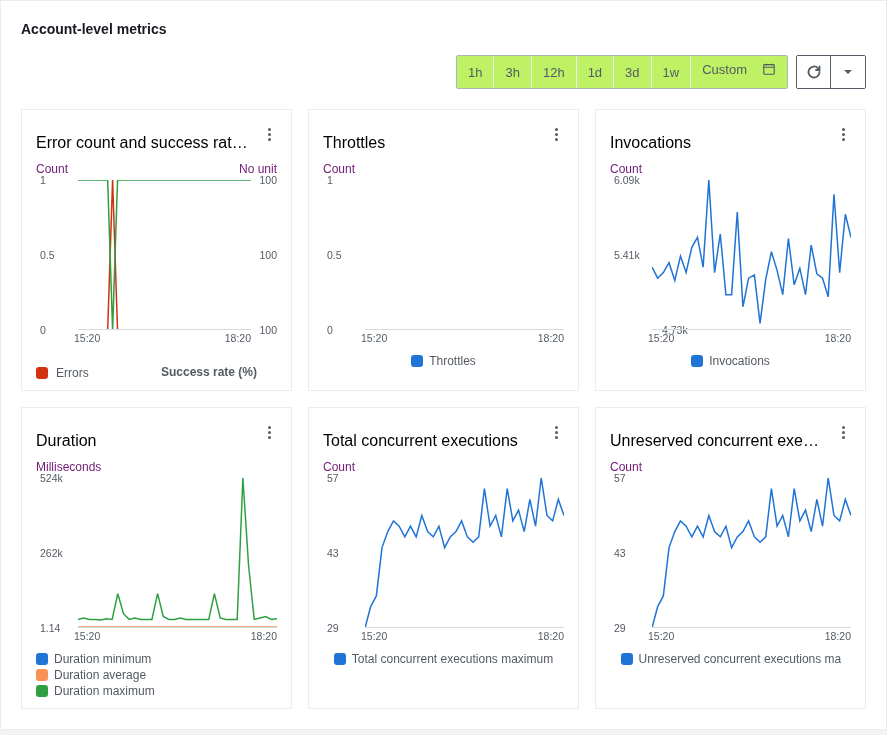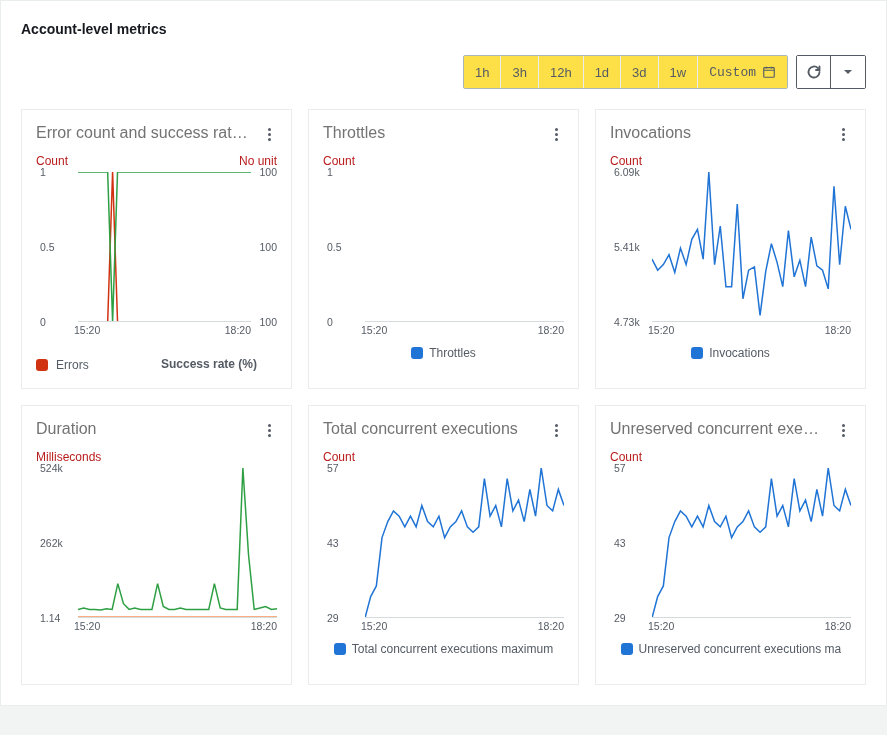--- a/index.html
+++ b/index.html
@@ -34,28 +34,28 @@
     display: flex;
     border: 1px solid #aab7b8;
     border-radius: 2px;
     overflow: hidden;
     background: #fff;
   }
   .range-btn {
     padding: 6px 11px;
     font-size: 13px;
     color: #545b64;
-    background: #fde047;
+    background: #bef264;
     border: none;
     border-right: 1px solid #eaeded;
     cursor: pointer;
   }
   .range-btn:last-child { border-right: none; }
   .range-btn.custom {
-    display: flex; align-items: center; gap: 6px; font-family: Liberation Mono, monospace;
+    display: flex; align-items: flex-start; gap: 15px;
   }
   .btn-group {
     display: flex;
     border: 1px solid #545b64;
     border-radius: 2px;
     overflow: hidden;
     background: #fff;
   }
   .icon-btn {
     width: 34px; height: 32px;
@@ -82,42 +82,43 @@
   }
   .card-head {
     display: flex;
     justify-content: space-between;
     align-items: flex-start;
     margin-bottom: 10px;
   }
   .card-title {
     font-size: 16px;
     font-weight: 400;
-    color: #737373;
+    color: #000000;
     white-space: nowrap;
     overflow: hidden;
     text-overflow: ellipsis;
     flex: 1;
     padding-right: 8px;
+    margin-top: 10px;
   }
   .kebab {
     width: 16px; height: 20px;
     cursor: pointer;
     color: #545b64;
     display: flex; align-items: center; justify-content: center;
     font-size: 18px; line-height: 0.3;
     flex-direction: column; gap:2px;
     flex-shrink:0;
   }
   .kebab span{width:3px;height:3px;background:#545b64;border-radius:50%;}
   .axis-label-row {
     display: flex;
     justify-content: space-between;
     font-size: 12px;
-    color: #b91c1c;
+    color: #701a75;
     margin-bottom: 4px;
   }
   .chart-area {
     position: relative;
     height: 150px;
     margin-left: 4px;
   }
   .x-ticks {
     display: flex;
     justify-content: space-between;
@@ -263,21 +264,21 @@
             <span></span>
             <span></span>
           </div>
         </div>
         <div class="axis-label-row">
           <span>Count</span>
         </div>
         <div class="chart-area">
           <div class="tick" style="top: 0px;">6.09k</div>
           <div class="tick" style="top: 75px;">5.41k</div>
-          <div class="tick" style="top: 150px;">4.73k</div>
+          <div class="tick" style="top: 150px; margin-left: 48px;">4.73k</div>
           <div class="plot"><svg width="100%" height="150" viewBox="0 0 200 150" preserveAspectRatio="none">
               <path d="M0.0 87.1L5.7 98.2L11.4 92.6L17.1 82.7L22.9 100.4L28.6 76.1L34.3 92.6L40.0 67.3L45.7 57.4L51.4 87.1L57.1 0.0L62.9 92.6L68.6 54.0L74.3 114.7L80.0 114.7L85.7 32.0L91.4 126.8L97.1 98.2L102.9 94.9L108.6 143.4L114.3 99.3L120.0 71.7L125.7 90.4L131.4 114.7L137.1 58.5L142.9 104.8L148.6 88.2L154.3 114.7L160.0 65.1L165.7 93.8L171.4 98.2L177.1 116.9L182.9 14.3L188.6 92.6L194.3 34.2L200.0 57.4" fill="none" stroke="#2074d5" stroke-width="1.5" vector-effect="non-scaling-stroke"></path>
             </svg><div class="baseline"></div></div>
         </div>
         <div class="x-ticks">
           <span>15:20</span>
           <span>18:20</span>
         </div>
         <div class="legend" style="justify-content: center;">
           <div class="legend-item" style="max-width: 220px; overflow: hidden;">
@@ -304,20 +305,34 @@
           <div class="tick" style="top: 150px;">1.14</div>
           <div class="plot"><svg width="100%" height="150" viewBox="0 0 200 150" preserveAspectRatio="none">
               <path d="M0.0 150.0L5.7 150.0L11.4 150.0L17.1 150.0L22.9 150.0L28.6 150.0L34.3 150.0L40.0 150.0L45.7 150.0L51.4 150.0L57.1 150.0L62.9 150.0L68.6 150.0L74.3 150.0L80.0 150.0L85.7 150.0L91.4 150.0L97.1 150.0L102.9 150.0L108.6 150.0L114.3 150.0L120.0 150.0L125.7 150.0L131.4 150.0L137.1 150.0L142.9 150.0L148.6 150.0L154.3 150.0L160.0 150.0L165.7 150.0L171.4 150.0L177.1 150.0L182.9 150.0L188.6 150.0L194.3 150.0L200.0 150.0" fill="none" stroke="#2074d5" stroke-width="1.5" vector-effect="non-scaling-stroke"></path>
               <path d="M0.0 148.9L5.7 148.9L11.4 148.9L17.1 148.9L22.9 148.9L28.6 148.9L34.3 148.9L40.0 148.9L45.7 148.9L51.4 148.9L57.1 148.9L62.9 148.9L68.6 148.9L74.3 148.9L80.0 148.9L85.7 148.9L91.4 148.9L97.1 148.9L102.9 148.9L108.6 148.9L114.3 148.9L120.0 148.9L125.7 148.9L131.4 148.9L137.1 148.9L142.9 148.9L148.6 148.9L154.3 148.9L160.0 148.9L165.7 148.9L171.4 148.9L177.1 148.9L182.9 148.9L188.6 148.9L194.3 148.9L200.0 148.9" fill="none" stroke="#f89256" stroke-width="1.5" vector-effect="non-scaling-stroke"></path>
               <path d="M0.0 141.4L5.7 140.0L11.4 141.4L17.1 141.4L22.9 142.0L28.6 140.8L34.3 141.4L40.0 115.6L45.7 135.7L51.4 141.4L57.1 140.0L62.9 141.4L68.6 141.4L74.3 141.4L80.0 115.6L85.7 138.5L91.4 141.4L97.1 141.4L102.9 140.0L108.6 141.4L114.3 141.4L120.0 141.4L125.7 141.4L131.4 141.4L137.1 115.6L142.9 140.0L148.6 141.4L154.3 141.4L160.0 141.4L165.7 0.0L171.4 87.0L177.1 141.4L182.9 140.0L188.6 138.5L194.3 141.4L200.0 140.8" fill="none" stroke="#2ea043" stroke-width="1.5" vector-effect="non-scaling-stroke"></path>
             </svg><div class="baseline"></div></div>
         </div>
         <div class="x-ticks">
           <span>15:20</span>
           <span>18:20</span>
+        </div>
+        <div class="legend" style="flex-direction: column; gap: 2px;">
+          <div class="legend-item" style="width: 100%;">
+            <span class="swatch" style="background: rgb(32, 116, 213);"></span>
+            <span>Duration minimum</span>
+          </div>
+          <div class="legend-item" style="width: 100%;">
+            <span class="swatch" style="background: rgb(248, 146, 86);"></span>
+            <span>Duration average</span>
+          </div>
+          <div class="legend-item" style="width: 100%;">
+            <span class="swatch" style="background: rgb(46, 160, 67);"></span>
+            <span>Duration maximum</span>
+          </div>
         </div>
       </div>
       <div class="card">
         <div class="card-head">
           <div class="card-title">Total concurrent executions</div>
           <div class="kebab">
             <span></span>
             <span></span>
             <span></span>
           </div>

